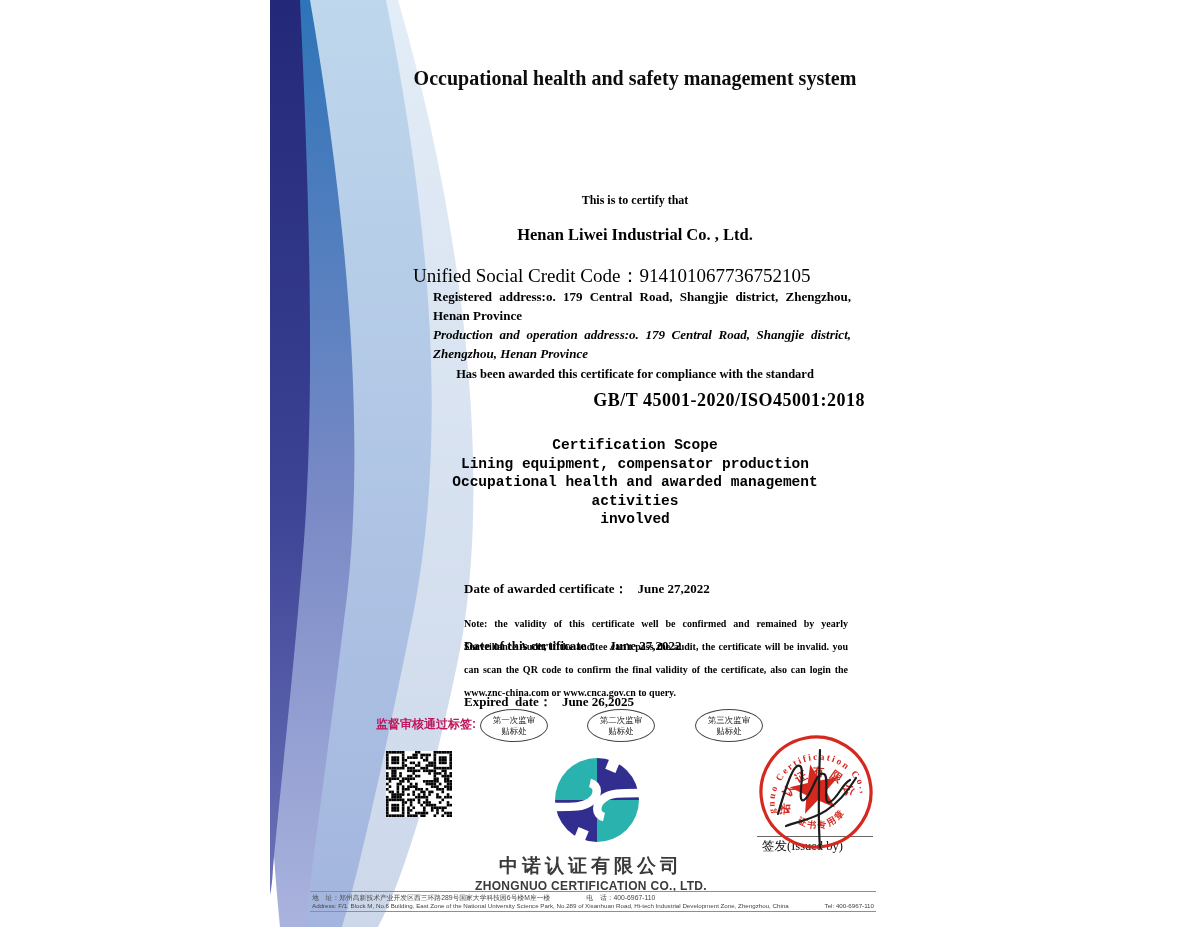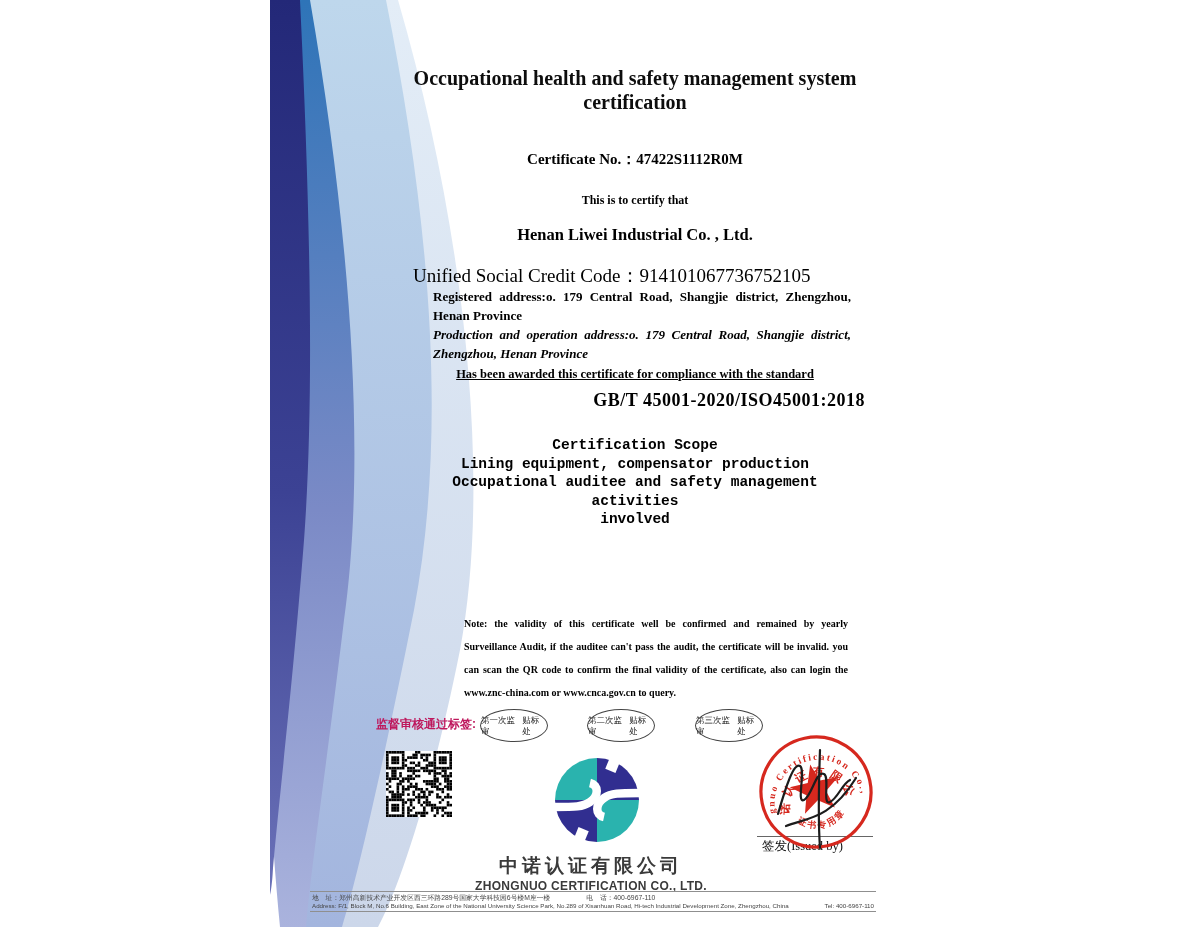--- a/index.html
+++ b/index.html
@@ -10,29 +10,29 @@
   
   .decor{left:270px;top:0;width:400px;height:927px;}
   
   .title{left:405px;top:66px;width:460px;font-size:20px;line-height:24px;font-weight:700;color:#0d0d0d;}
   .cert-no{left:405px;top:150px;width:460px;font-size:15px;font-weight:700;white-space:pre;}
   .certify{left:405px;top:193px;width:460px;font-size:12px;font-weight:700;}
   .company{left:405px;top:225px;width:460px;font-size:16.5px;font-weight:700;}
   .credit{left:413px;top:263px;width:420px;font-size:19px;font-weight:400;white-space:pre;}
   .reg{left:433px;top:287px;width:418px;font-size:13px;font-weight:700;line-height:19px;text-align:justify;}
   .prod{left:433px;top:325px;width:418px;font-size:13px;font-weight:700;line-height:19px;text-align:justify;font-style:italic;}
-  .award{left:405px;top:367px;width:460px;font-size:12.5px;font-weight:700;text-decoration:underline;}
+  .award{left:405px;top:367px;width:460px;font-size:12.5px;font-weight:700;}
   .standard{left:405px;top:390px;width:460px;font-size:18px;font-weight:700;letter-spacing:.5px;text-align:right;}
   .scope{left:405px;top:436px;width:460px;font-size:14.5px;font-weight:700;line-height:18.5px;font-family:Liberation Mono, monospace;}
   .dates{left:464px;top:543px;font-size:13px;font-weight:700;line-height:18.7px;white-space:pre;}
   .dates .val{margin-left:10px;}
   .note{left:464px;top:612px;width:384px;font-size:10px;font-weight:700;line-height:23px;text-align:justify;}
   
   .surv-label{left:376px;top:716px;font-family:"Liberation Sans",sans-serif;font-size:12px;font-weight:700;color:#be185d;}
-  .stamp{width:66px;height:31px;border:1.2px solid #444;border-radius:50%;display:flex;flex-direction:row;
+  .stamp{width:66px;height:31px;border:1.2px solid #444;border-radius:50%;display:flex;flex-direction:column;
          align-items:center;justify-content:center;font-family:"Liberation Sans",sans-serif;
          font-size:8.5px;line-height:10.5px;color:#222;background:#fff;}
   .stamp1{left:480px;top:709px;} .stamp2{left:587px;top:709px;} .stamp3{left:695px;top:709px;}
   .qr{left:386px;top:751px;width:66px;height:66px;}
   .logo{left:547px;top:750px;width:100px;height:100px;}
   .issuer-cn{left:261px;top:853px;width:660px;font-family:"Liberation Sans",sans-serif;font-size:19px;
              font-weight:700;letter-spacing:4px;color:#3a3a3a;}
   .issuer-en{left:261px;top:879px;width:660px;font-family:"Liberation Sans",sans-serif;font-size:12px;
              font-weight:700;letter-spacing:.3px;color:#3a3a3a;}
   .footer{left:310px;top:891px;width:562px;border-top:1px solid #8f8f8f;border-bottom:1px solid #8f8f8f;
@@ -71,46 +71,49 @@
       </linearGradient>
     </defs>
     <path fill="url(#gPale)" d="M0,0 L128,0 C195,230 222,480 190,650 C160,800 126,895 108,927 L60,927 C42,850 20,760 0,665 Z"></path>
     <path fill="url(#gLight)" d="M0,0 L116,0 C160,220 178,430 144,610 C114,760 88,875 72,927 L34,927 C24,850 12,770 0,690 Z"></path>
     <path fill="url(#gLav)" d="M0,0 L40,0 C78,220 98,450 74,620 C56,770 42,860 36,927 L10,927 C5,875 2,830 0,795 Z"></path>
     <path fill="url(#gNavy)" d="M0,0 L30,0 C42,250 44,430 32,565 C21,700 9,800 3,868 C2,888 0,895 0,895 Z"></path>
   </svg>
 
   <div class="abs title ctr">
     <div>Occupational health and safety management system</div>
-    <div>certification</div>
-  </div>
-
-  <div class="abs cert-no ctr"><span>Certificate No.：</span><span>47422S1112R0M</span></div>
+  </div>
+
 
   <div class="abs certify ctr">This is to certify that</div>
 
   <div class="abs company ctr">Henan Liwei Industrial Co. , Ltd.</div>
 
   <div class="abs credit"><span>Unified Social Credit Code：</span><span>914101067736752105</span></div>
 
   <div class="abs reg">Registered address:o. 179 Central Road, Shangjie district, Zhengzhou, Henan Province</div>
 
   <div class="abs prod">Production and operation address:o. 179 Central Road, Shangjie district, Zhengzhou, Henan Province</div>
 
   <div class="abs award ctr">Has been awarded this certificate for compliance with the standard</div>
 
   <div class="abs standard ctr">GB/T 45001-2020/ISO45001:2018</div>
 
   <div class="abs scope ctr">
     <div>Certification Scope</div>
     <div>Lining equipment, compensator production</div>
-    <div>Occupational auditee and safety management activities</div>
+    <div>Occupational health and awarded management activities</div>
     <div>involved</div>
   </div>
 
+  <div class="abs dates">
+    <div><span>Date of awarded certificate：</span><span class="val">June 27,2022</span></div>
+    <div><span>Date of this certificate：</span><span class="val">June 27,2022</span></div>
+    <div><span>Expired  date：</span><span class="val">June 26,2025</span></div>
+  </div>
 
   <div class="abs note">Note: the validity of this certificate well be confirmed and remained by yearly Surveillance Audit, if the auditee  can't pass the audit, the certificate will be invalid. you can scan the QR code to confirm the final validity of the certificate, also can login the www.znc-china.com or www.cnca.gov.cn to query.</div>
 
   <div class="abs surv-label">监督审核通过标签:</div>
   <div class="abs stamp stamp1">
     <span>第一次监审</span>
     <span>贴标处</span>
   </div>
   <div class="abs stamp stamp2">
     <span>第二次监审</span>

